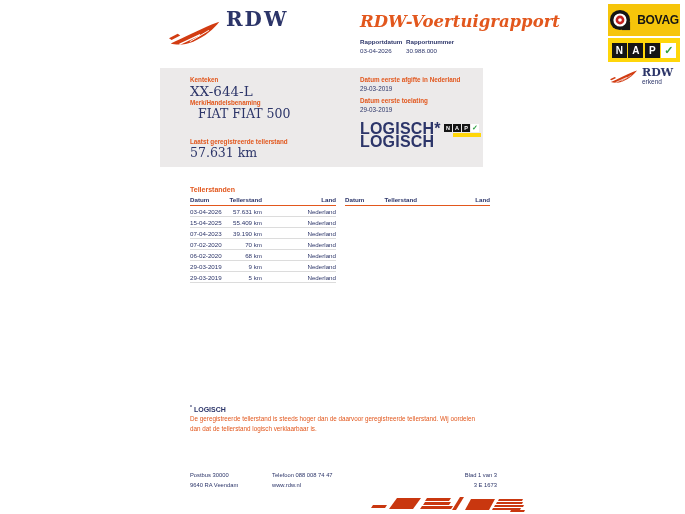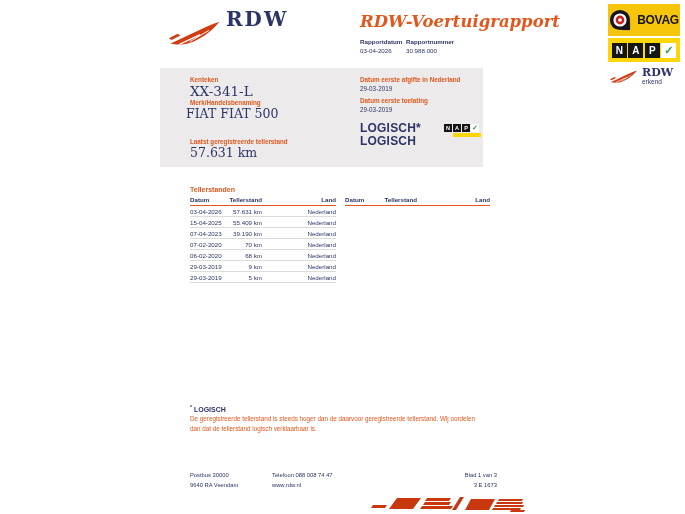--- a/index.html
+++ b/index.html
@@ -31,21 +31,21 @@
                display:flex; align-items:center; gap:4px; }
   .rdw-erkend-text { font-family:"DejaVu Serif", serif; font-weight:bold; font-size:11px;
                      color:#2c3569; line-height:11px; }
   .rdw-erkend-sub { font-size:6.5px; color:#2c3569; line-height:7px; }
 
   
   .summary-box { left:160px; top:68px; width:323px; height:99px; background:#eceaea; }
   .f-label { font-size:6.3px; font-weight:bold; color:#e2571d; white-space:nowrap; }
   .f-value-big { font-family:"DejaVu Serif", serif; font-size:12.5px; color:#2c3569; white-space:nowrap; }
   .f-value-sm { font-size:6.3px; color:#2c3569; white-space:nowrap; }
-  .oordeel { font-size:12px; font-weight:bold; color:#2c3569; line-height:13px; letter-spacing:0.2px; }
+  .oordeel { font-size:16px; font-weight:bold; color:#2c3569; line-height:13px; letter-spacing:0.2px; }
 
   .mini-nap { display:flex; gap:1px; position:relative; }
   .mini-nap .sq { width:8px; height:8px; background:#151515; color:#fff; font-weight:bold;
                   font-size:5.5px; display:flex; align-items:center; justify-content:center; }
   .mini-nap .chk { width:8px; height:8px; background:#ffffff; color:#2fa043; font-weight:bold;
                    font-size:7px; display:flex; align-items:center; justify-content:center; }
   .mini-nap .bar { position:absolute; left:9px; top:9px; width:28px; height:3.5px; background:#ffd60a; }
 
   
   .section-title { font-size:7px; font-weight:bold; color:#e2571d; }
@@ -115,23 +115,23 @@
     </svg>
     <div>
       <div class="rdw-erkend-text">RDW</div>
       <div class="rdw-erkend-sub">erkend</div>
     </div>
   </div>
 
   <div class="abs summary-box"></div>
 
   <div class="abs f-label" style="left:190px; top:76px;">Kenteken</div>
-  <div class="abs f-value-big" style="left:190px; top:83px; font-size:13.5px;">XX-341-L</div>
+  <div class="abs f-value-big" style="left:190px; top:83px; font-size:13.5px;">XX-644-L</div>
   <div class="abs f-label" style="left:190px; top:99px;">Merk/Handelsbenaming</div>
-  <div class="abs f-value-big" style="left:186px; top:106px;">FIAT FIAT 500</div>
+  <div class="abs f-value-big" style="left:198px; top:106px;">FIAT FIAT 500</div>
   <div class="abs f-label" style="left:190px; top:138px;">Laatst geregistreerde tellerstand</div>
   <div class="abs f-value-big" style="left:190px; top:145px;">57.631 km</div>
 
   <div class="abs f-label" style="left:360px; top:76px;">Datum eerste afgifte in Nederland</div>
   <div class="abs f-value-sm" style="left:360px; top:85px;">29-03-2019</div>
   <div class="abs f-label" style="left:360px; top:97px;">Datum eerste toelating</div>
   <div class="abs f-value-sm" style="left:360px; top:106px;">29-03-2019</div>
 
   <div class="abs oordeel" style="left:360px; top:122px;">
     <div>LOGISCH*</div>

